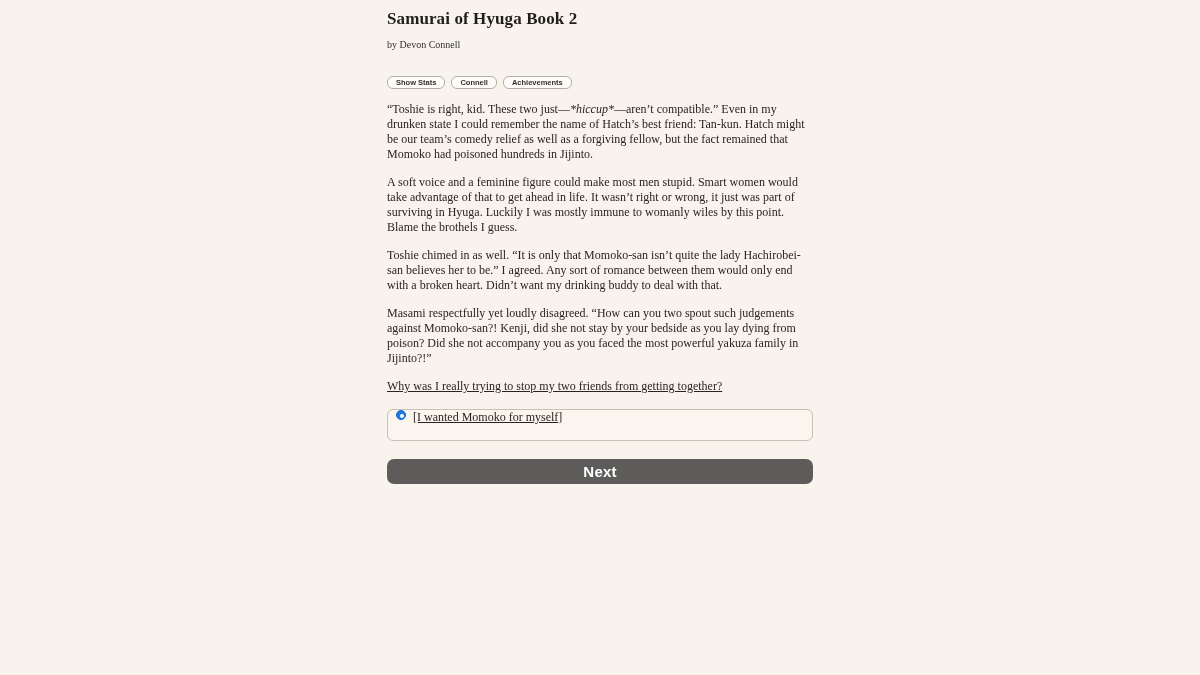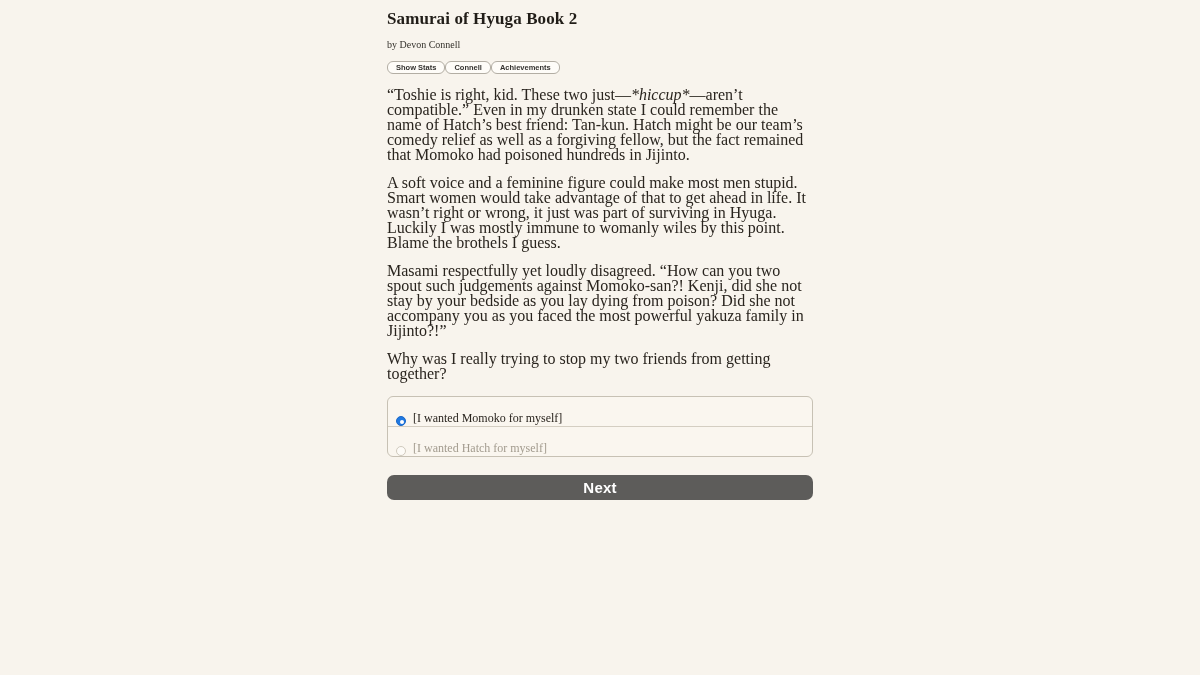--- a/index.html
+++ b/index.html
@@ -20,59 +20,61 @@
     font-weight: 600;
     letter-spacing: 0.1px;
     color: #211d18;
   }
   .game-author {
     margin-top: 10px;
     font-size: 10px;
     color: #33302a;
   }
   .button-row {
-    margin-top: 11px;
+    margin-top: 26px;
     display: flex;
+    gap: 6px;
   }
   .util-button {
     font-family: "Liberation Sans", sans-serif;
     font-size: 7.5px;
     font-weight: bold;
     color: #33312e;
     background: #fefcf8;
     border: 1px solid #b3aea4;
     border-radius: 6px;
     padding: 2px 8px 3px;
     height: 13px;
     line-height: 7px;
     cursor: pointer;
   }
   .story { margin-top: 13px; }
   .story p {
-    font-size: 16px;
+    font-size: 12px;
     line-height: 15px;
     margin: 0 0 13px 0;
     color: #29241e;
   }
-  .story p:last-child { margin-bottom: 13px; }
+  .story p:last-child { margin-bottom: 13px; text-decoration: underline; }
   .story .em { font-style: italic; }
   .choice-box {
     margin-top: 15px;
     border: 1px solid #c7c1b4;
     border-radius: 6px;
     background: #faf6ef;
     overflow: hidden;
   }
   .choice-row {
     display: flex;
-    align-items: flex-end;
+    align-items: flex-start;
     height: 29.5px;
     padding-left: 8px;
     border-bottom: 1px solid #d4cec2;
     cursor: pointer;
+    text-decoration: underline;
   }
   .choice-row:last-child { border-bottom: none; }
   .radio {
     width: 10px; height: 10px;
     border-radius: 50%;
     background: #fdfbf7;
     border: 1px solid #b9b3a8;
     margin-right: 7px;
     flex-shrink: 0;
     position: relative;
@@ -124,30 +126,27 @@
 
   <div class="button-row">
     <button class="util-button">Show Stats</button>
     <button class="util-button">Connell</button>
     <button class="util-button">Achievements</button>
   </div>
 
   <div class="story">
     <p><span>“Toshie is right, kid. These two just—</span><span class="em">*hiccup*</span><span>—aren’t compatible.” Even in my drunken state I could remember the name of Hatch’s best friend: Tan-kun. Hatch might be our team’s comedy relief as well as a forgiving fellow, but the fact remained that Momoko had poisoned hundreds in Jijinto.</span></p>
     <p>A soft voice and a feminine figure could make most men stupid. Smart women would take advantage of that to get ahead in life. It wasn’t right or wrong, it just was part of surviving in Hyuga. Luckily I was mostly immune to womanly wiles by this point. Blame the brothels I guess.</p>
+    <p>Toshie chimed in as well. “It is only that Momoko-san isn’t quite the lady Hachirobei-san believes her to be.” I agreed. Any sort of romance between them would only end with a broken heart. Didn’t want my drinking buddy to deal with that.</p>
     <p>Masami respectfully yet loudly disagreed. “How can you two spout such judgements against Momoko-san?! Kenji, did she not stay by your bedside as you lay dying from poison? Did she not accompany you as you faced the most powerful yakuza family in Jijinto?!”</p>
     <p>Why was I really trying to stop my two friends from getting together?</p>
   </div>
 
   <div class="choice-box">
     <div class="choice-row selected">
       <span class="radio"></span>
       <span class="choice-label">[I wanted Momoko for myself]</span>
     </div>
-    <div class="choice-row disabled">
-      <span class="radio"></span>
-      <span class="choice-label">[I wanted Hatch for myself]</span>
-    </div>
   </div>
 
   <button class="next-button">Next</button>
 
 </div>
 
 </body></html>

